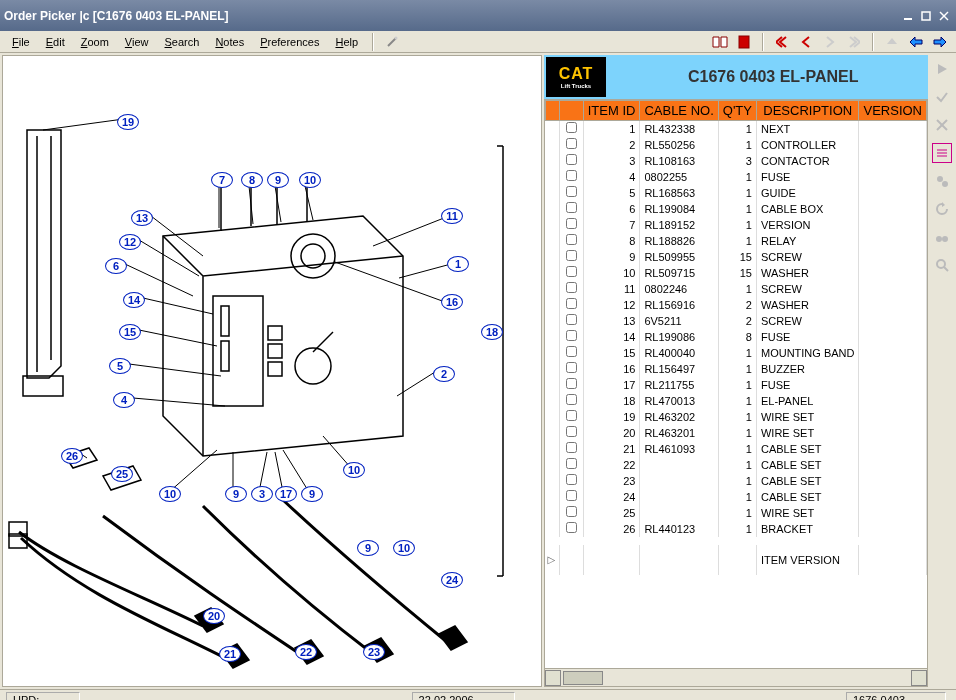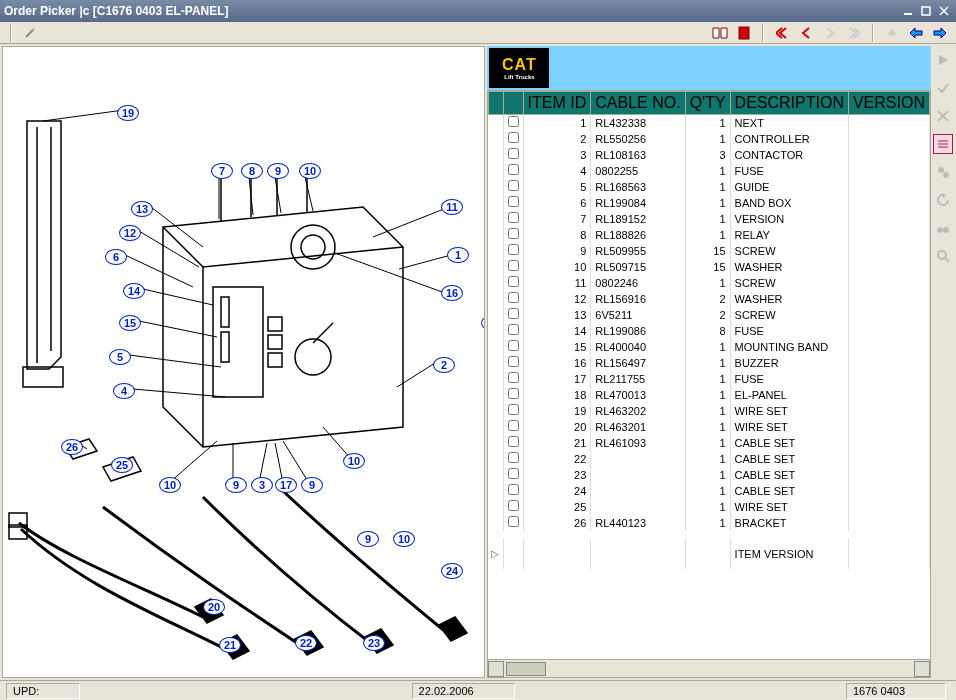--- a/index.html
+++ b/index.html
@@ -1,35 +1,35 @@
 <!DOCTYPE html>
 <html><head>
 <meta charset="utf-8">
 <style>
 * { box-sizing: border-box; margin: 0; padding: 0; }
 body { font-family: Tahoma, Arial, sans-serif; font-size: 11px; background: #e8e5d8; width: 956px; height: 700px; overflow: hidden; }
-.titlebar { background: linear-gradient(to bottom, #7a8aa5, #566a8a); height: 22px; display: flex; align-items: center; padding: 0 4px; color: #fff; }
+.titlebar { background: linear-gradient(to bottom, #7a8aa5, #566a8a); height: 31px; display: flex; align-items: center; padding: 0 4px; color: #fff; }
 .titlebar .title { flex: 1; font-weight: bold; font-size: 12px; }
 .titlebar .win-btn { width: 16px; height: 16px; margin-left: 2px; display: flex; align-items: center; justify-content: center; cursor: pointer; }
 .menubar { background: #e8e5d8; height: 22px; display: flex; align-items: center; padding: 0 4px; border-bottom: 1px solid #aca899; }
 .menubar .menu-item { padding: 2px 8px; cursor: pointer; }
 .menubar .sep { width: 2px; height: 18px; border-left: 1px solid #aca899; border-right: 1px solid #fff; margin: 0 6px; }
 .menubar .spacer { flex: 1; }
 .menubar .tb-btn { width: 22px; height: 20px; display: flex; align-items: center; justify-content: center; margin: 0 1px; cursor: pointer; }
 .content { display: flex; height: 636px; }
 .diagram { width: 540px; background: #fff; border: 1px solid #aca899; margin: 2px; position: relative; overflow: hidden; }
 .right-pane { flex: 1; display: flex; flex-direction: column; margin: 2px 0 2px 0; }
 .header-row { display: flex; align-items: center; height: 44px; background: #7dd3fc; }
 .logo { width: 60px; height: 40px; background: #000; color: #ffc400; display: flex; flex-direction: column; align-items: center; justify-content: center; font-weight: bold; margin: 2px; }
 .logo .cat { font-size: 16px; letter-spacing: 1px; }
 .logo .sub { font-size: 6px; color: #fff; }
 .panel-title { font-size: 16px; font-weight: bold; color: #333; padding-left: 80px; }
 .table-wrap { flex: 1; background: #fff; border: 1px solid #aca899; overflow: hidden; display: flex; flex-direction: column; }
 table { border-collapse: collapse; width: 100%; }
-th { background: #0f766e; border: 1px solid #aca899; padding: 2px 4px; font-weight: normal; font-size: 16px; white-space: nowrap; }
+th { background: #f97316; border: 1px solid #aca899; padding: 2px 4px; font-weight: normal; font-size: 13px; white-space: nowrap; }
 td { padding: 0 4px; font-size: 11px; white-space: nowrap; height: 16px; border-right: 1px solid #ddd; }
 td.chk { text-align: center; width: 30px; }
 td.chk input { width: 11px; height: 11px; }
 td.num { text-align: right; }
 .scroll-h { height: 18px; background: #e8e5d8; border-top: 1px solid #aca899; display: flex; align-items: center; }
 .scroll-h .thumb { width: 40px; height: 14px; background: #cdcdbd; border: 1px solid #888; margin-left: 2px; }
 .scroll-h .track { flex: 1; }
 .scroll-h .btn { width: 16px; height: 16px; background: #e0e0d0; border: 1px solid #888; }
 .side-toolbar { width: 28px; background: #e8e5d8; display: flex; flex-direction: column; align-items: center; padding-top: 6px; gap: 8px; }
 .side-toolbar .sb { width: 20px; height: 20px; display: flex; align-items: center; justify-content: center; cursor: pointer; color: #888; }
@@ -56,20 +56,21 @@
     </span>
   <span class="win-btn">
       <svg width="10" height="10">
         <line x1="1" y1="1" x2="9" y2="9" stroke="#fff" stroke-width="1.5"></line>
         <line x1="9" y1="1" x2="1" y2="9" stroke="#fff" stroke-width="1.5"></line>
       </svg>
     </span>
 </div>
 
 <div class="menubar">
+  <span id="menu-items"><span class="menu-item"><u>F</u>ile</span><span class="menu-item"><u>E</u>dit</span><span class="menu-item"><u>Z</u>oom</span><span class="menu-item"><u>V</u>iew</span><span class="menu-item"><u>S</u>earch</span><span class="menu-item"><u>N</u>otes</span><span class="menu-item"><u>P</u>references</span><span class="menu-item"><u>H</u>elp</span></span>
   <span class="sep"></span>
   <span class="tb-btn">
       <svg width="14" height="14">
         <line x1="3" y1="11" x2="11" y2="3" stroke="#888" stroke-width="2"></line>
         <circle cx="11" cy="3" r="1.5" fill="#ccc"></circle>
       </svg>
     </span>
   <span class="spacer"></span>
   <span class="tb-btn">
       <svg width="16" height="14">
@@ -232,20 +233,21 @@
         <div class="callout" style="left: 360px; top: 588px;">23</div>
       </div>
   </div>
 
   <div class="right-pane">
     <div class="header-row">
       <div class="logo">
         <div class="cat">CAT</div>
         <div class="sub">Lift Trucks</div>
       </div>
+      <div class="panel-title">C1676 0403  EL-PANEL</div>
     </div>
     <div class="table-wrap">
       <table>
         <thead>
             <tr id="thead-row">
               <th></th>
               <th></th>
               <th>ITEM ID</th>
               <th>CABLE NO.</th>
               <th>Q'TY</th>
@@ -298,21 +300,21 @@
               <td class="num">1</td>
               <td>GUIDE</td>
               <td></td>
             </tr>
             <tr>
               <td></td>
               <td class="chk"><input type="checkbox" style=""></td>
               <td class="num">6</td>
               <td>RL199084</td>
               <td class="num">1</td>
-              <td>BAND BOX</td>
+              <td>CABLE BOX</td>
               <td></td>
             </tr>
             <tr>
               <td></td>
               <td class="chk"><input type="checkbox" style=""></td>
               <td class="num">7</td>
               <td>RL189152</td>
               <td class="num">1</td>
               <td>VERSION</td>
               <td></td>

